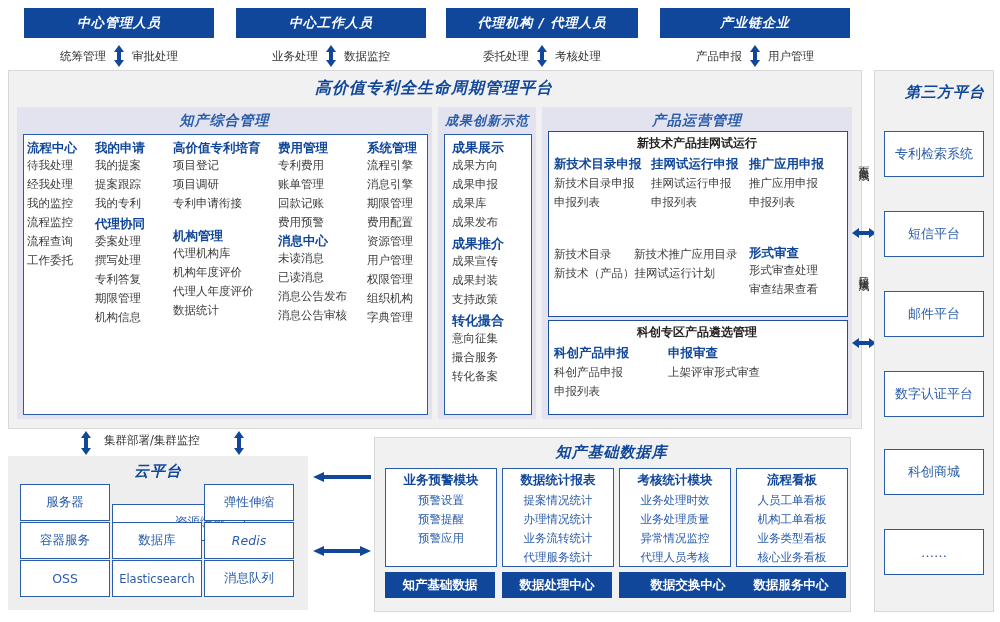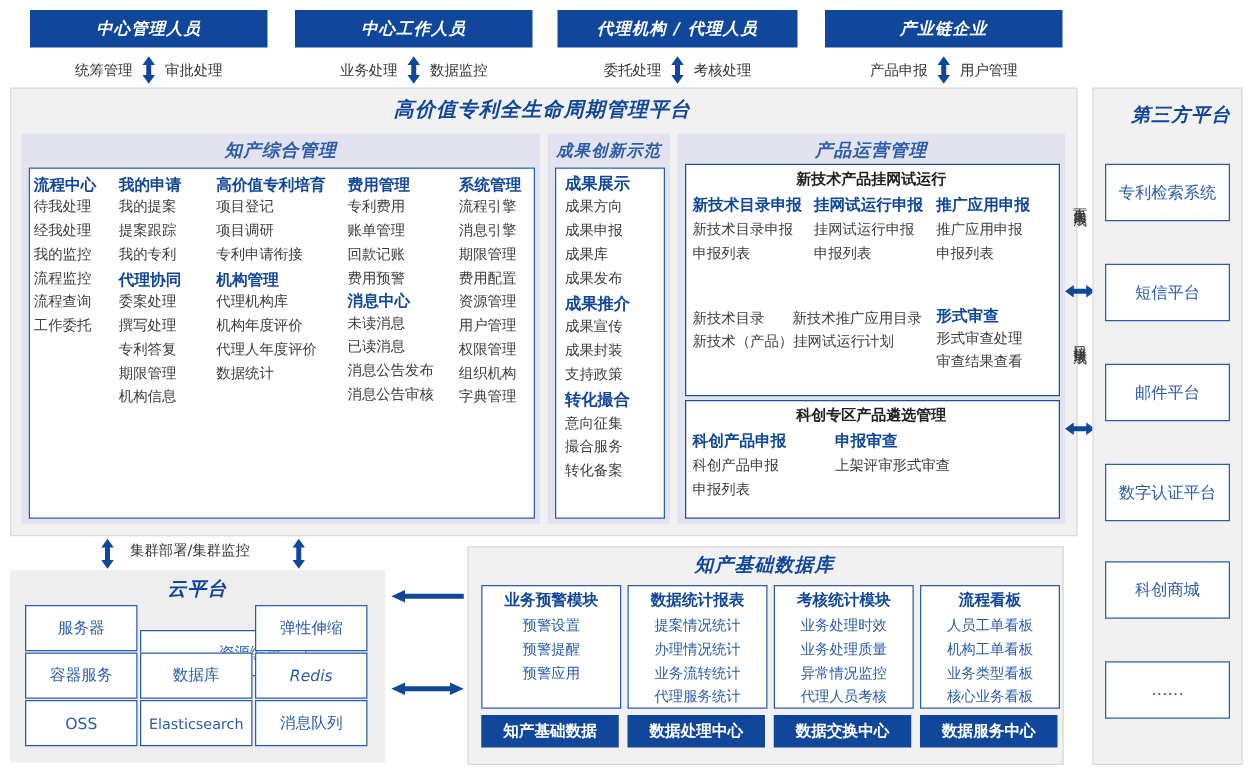--- a/index.html
+++ b/index.html
@@ -180,21 +180,21 @@
   <div class="leaf">专利答复</div>
   <div class="leaf">期限管理</div>
   <div class="leaf">机构信息</div>
 </div>
 
 <div class="abs col" style="left:173px;top:140px;width:96px;">
   <div class="grp-head">高价值专利培育</div>
   <div class="leaf">项目登记</div>
   <div class="leaf">项目调研</div>
   <div class="leaf">专利申请衔接</div>
-  <div class="grp-head" style="margin-top:3px;">机构管理</div>
+  <div class="grp-head" style="margin-top:15px;">机构管理</div>
   <div class="leaf">代理机构库</div>
   <div class="leaf">机构年度评价</div>
   <div class="leaf">代理人年度评价</div>
   <div class="leaf">数据统计</div>
 </div>
 
 <div class="abs col" style="left:278px;top:140px;width:80px;">
   <div class="grp-head">费用管理</div>
   <div class="leaf">专利费用</div>
   <div class="leaf">账单管理</div>
@@ -359,21 +359,21 @@
 </div>
 <div class="abs db-footer" style="left:502px;top:572px;width:110px;height:26px;">数据处理中心</div>
 
 <div class="abs db-card" style="left:619px;top:468px;width:110px;height:97px;">
   <div class="db-card-title">考核统计模块</div>
   <div class="db-leaf">业务处理时效</div>
   <div class="db-leaf">业务处理质量</div>
   <div class="db-leaf">异常情况监控</div>
   <div class="db-leaf">代理人员考核</div>
 </div>
-<div class="abs db-footer" style="left:619px;top:572px;width:110px;height:26px;">数据交换中心</div>
+<div class="abs db-footer" style="left:619px;top:572px;width:110px;height:26px;padding-left:14px;">数据交换中心</div>
 
 <div class="abs db-card" style="left:736px;top:468px;width:110px;height:97px;">
   <div class="db-card-title">流程看板</div>
   <div class="db-leaf">人员工单看板</div>
   <div class="db-leaf">机构工单看板</div>
   <div class="db-leaf">业务类型看板</div>
   <div class="db-leaf">核心业务看板</div>
 </div>
 <div class="abs db-footer" style="left:736px;top:572px;width:110px;height:26px;">数据服务中心</div>
 

